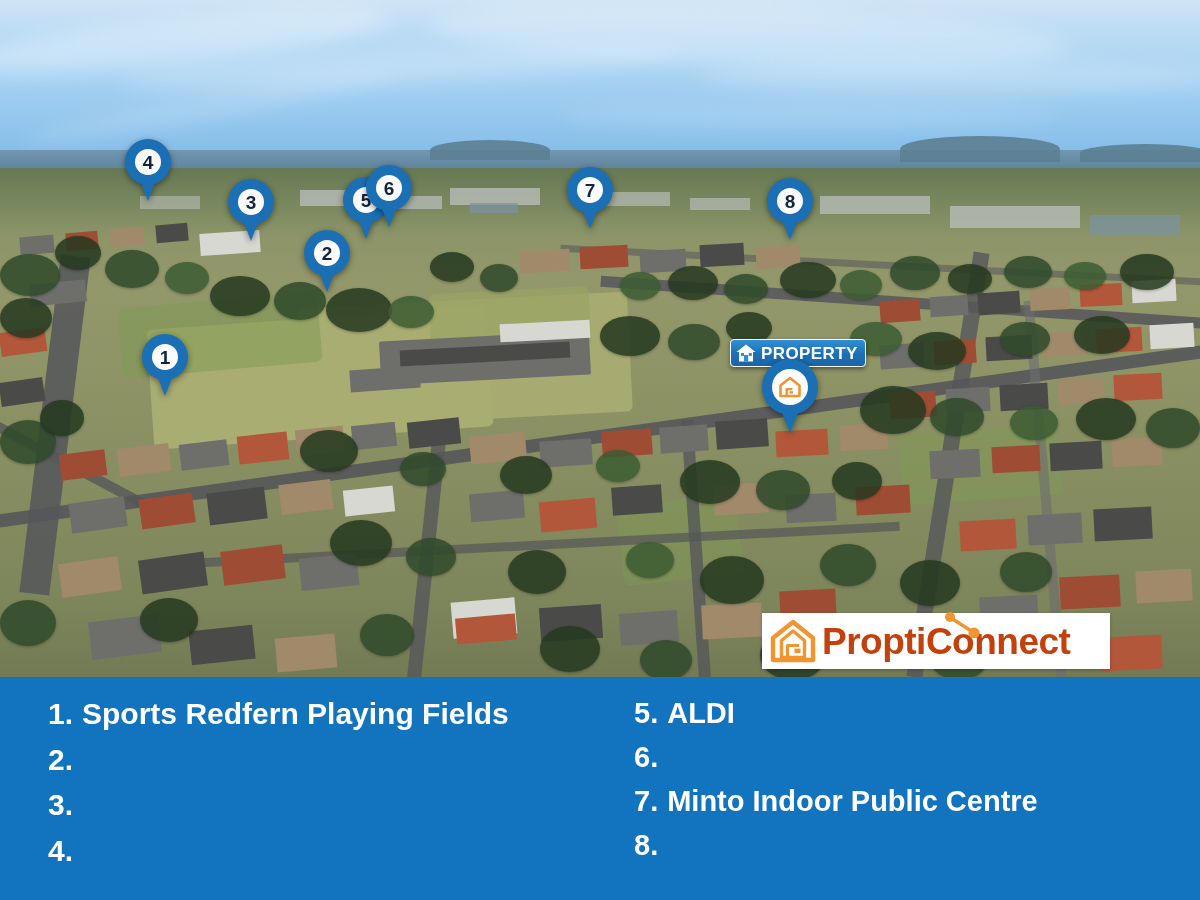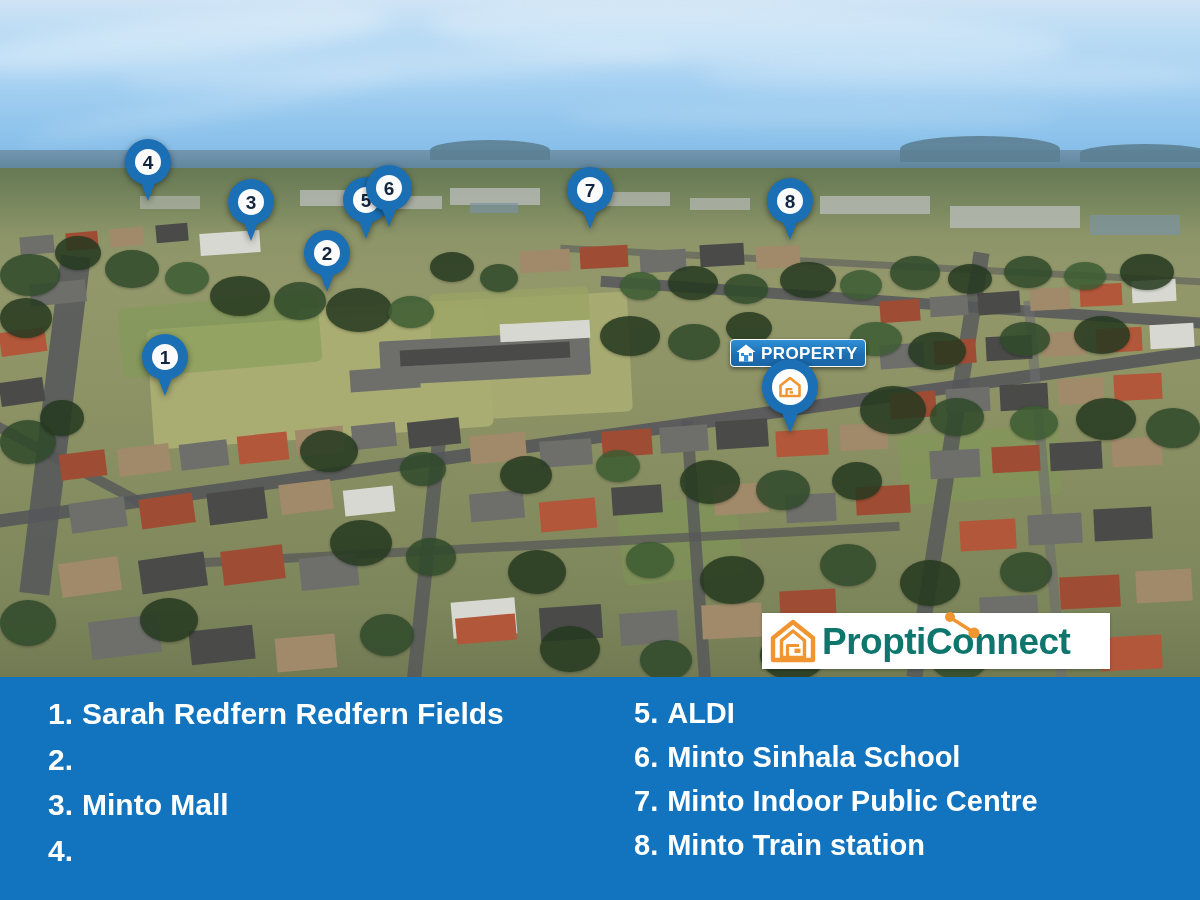--- a/index.html
+++ b/index.html
@@ -103,21 +103,21 @@
     line-height:1; white-space:nowrap;
   }
 
   
   #logo-box {
     position:absolute; left:762px; top:613px; width:348px; height:56px;
     background:#ffffff; display:flex; align-items:center; gap:6px; padding-left:8px;
     box-shadow:0 1px 3px rgba(0,0,0,.25);
   }
   #logo-text {
-    position:relative; font-size:37px; font-weight:bold; color:#0f766e;
+    position:relative; font-size:37px; font-weight:bold; color:#c2410c;
     line-height:1; letter-spacing:-.5px; white-space:nowrap;
   }
   #logo-text .connector {
     position:absolute; left:120px; top:-11px; width:46px; height:26px; pointer-events:none;
   }
 
   
   #legend {
     position:absolute; left:0; top:677px; width:1200px; height:223px;
     background:#1273be;
@@ -444,48 +444,45 @@
       </span>
     </div>
 
   </div>
 
   <div id="legend">
 
     <div class="legend-col" id="legend-col-left">
       <div class="legend-item">
         <span class="ln">1.</span>
-        <span>Sarah Redfern Redfern Fields</span>
+        <span>Sports Redfern Playing Fields</span>
       </div>
       <div class="legend-item">
         <span class="ln">2.</span>
       </div>
       <div class="legend-item">
         <span class="ln">3.</span>
-        <span>Minto Mall</span>
       </div>
       <div class="legend-item">
         <span class="ln">4.</span>
       </div>
     </div>
 
     <div class="legend-col" id="legend-col-right">
       <div class="legend-item">
         <span class="ln">5.</span>
         <span>ALDI</span>
       </div>
       <div class="legend-item">
         <span class="ln">6.</span>
-        <span>Minto Sinhala School</span>
       </div>
       <div class="legend-item">
         <span class="ln">7.</span>
         <span>Minto Indoor Public Centre</span>
       </div>
       <div class="legend-item">
         <span class="ln">8.</span>
-        <span> Minto Train station</span>
       </div>
     </div>
 
   </div>
 
 </div>
 
 </body></html>

